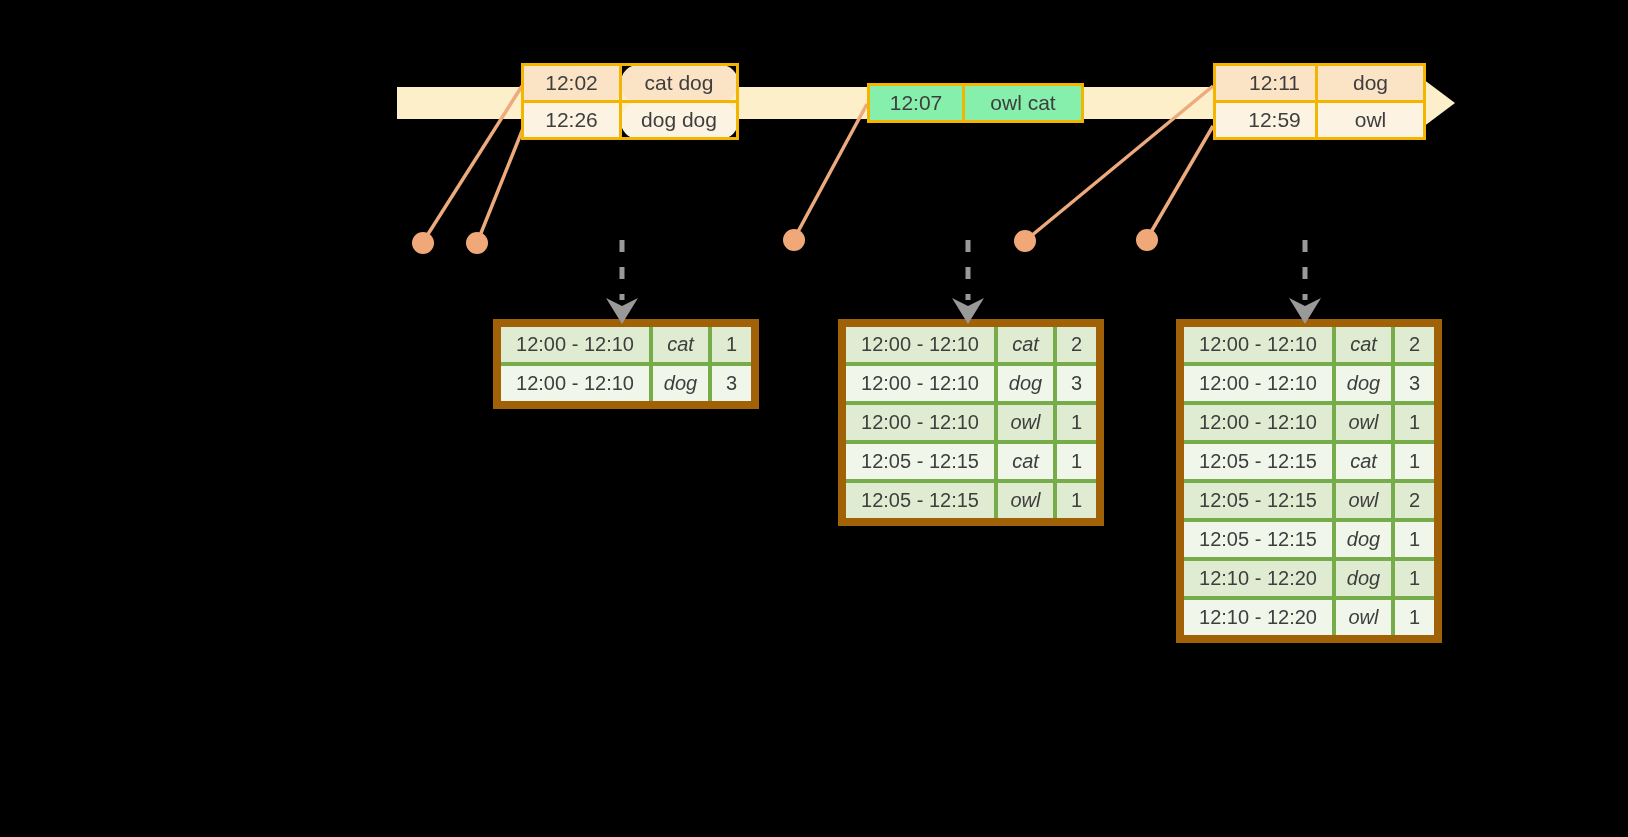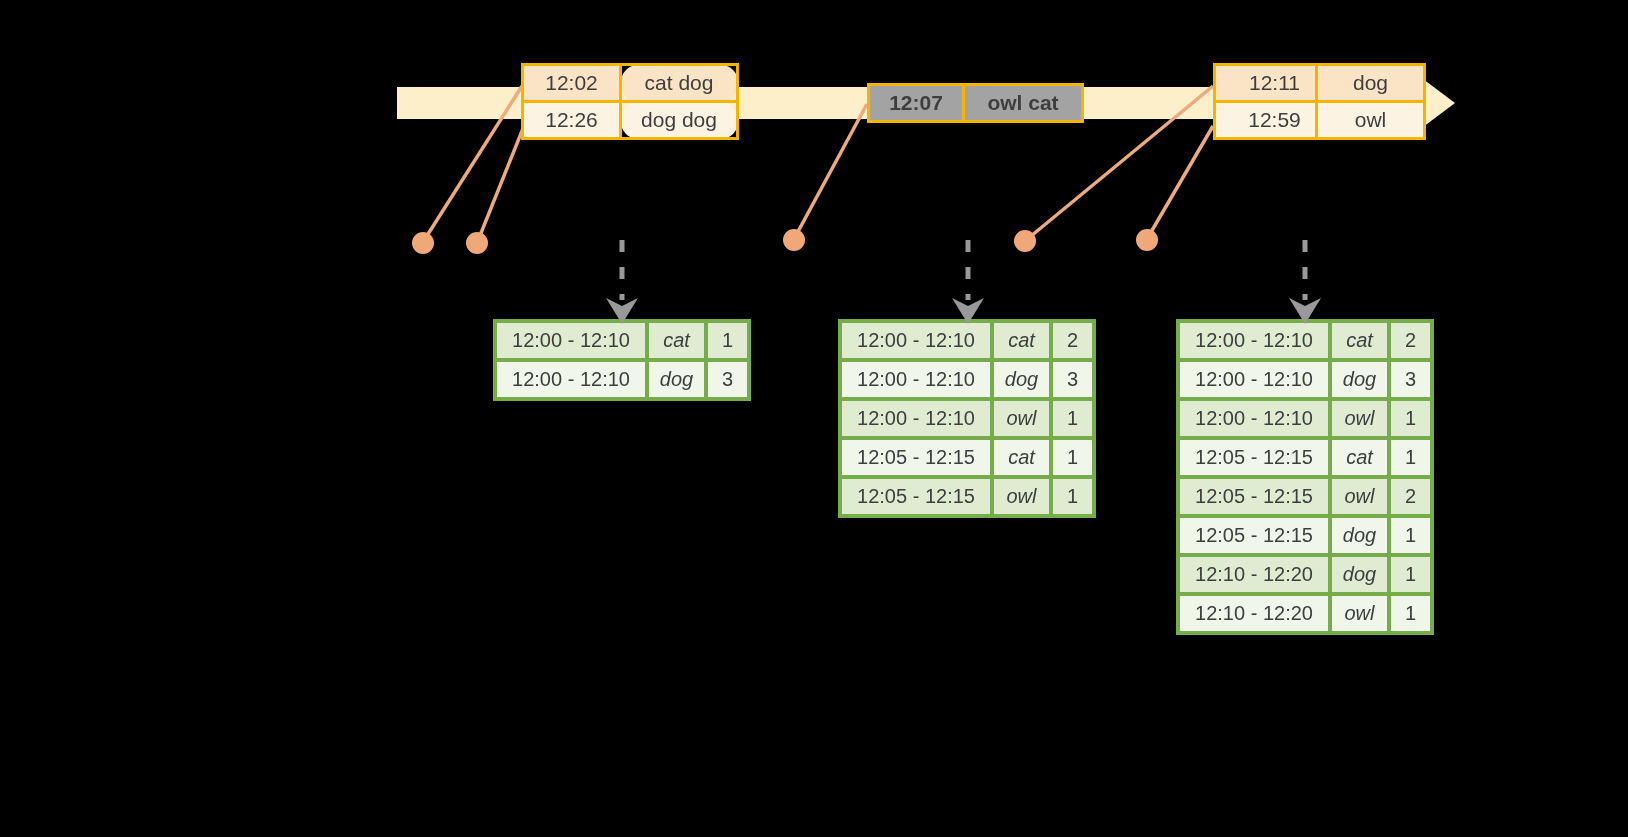--- a/index.html
+++ b/index.html
@@ -45,30 +45,30 @@
     border: 3px solid #f4b500;
     height: 34px;
     text-align: center;
     vertical-align: middle;
     font-size: 21px;
     color: #3e3e3e;
     padding: 0 4px;
   }
   .event-table tr:nth-child(odd) td  { background: #fbe3c5; }
   .event-table tr:nth-child(even) td { background: #fdf3e3; }
-  .event-table.single tr td { background: #a3a3a3; font-weight: bold; }
+  .event-table.single tr td { background: #86efac; }
   .ev1 .t { width: 87px; }  .ev1 .w { width: 106px; border-radius: 17px; }
   .ev2 .t { width: 84px; }  .ev2 .w { width: 108px; }
   .ev3 .t { width: 73px; padding-left: 22px; }  .ev3 .w { width: 97px;  }
 
   
   .result-table {
     position: absolute;
     border-collapse: collapse;
-    border: 4px solid #a16207;
+    border: 8px solid #a16207;
     z-index: 3;
   }
   .result-table td {
     border: 4px solid #76ad4a;
     height: 35px;
     text-align: center;
     vertical-align: middle;
     font-size: 20px;
     color: #3e3e3e;
     padding: 0;

